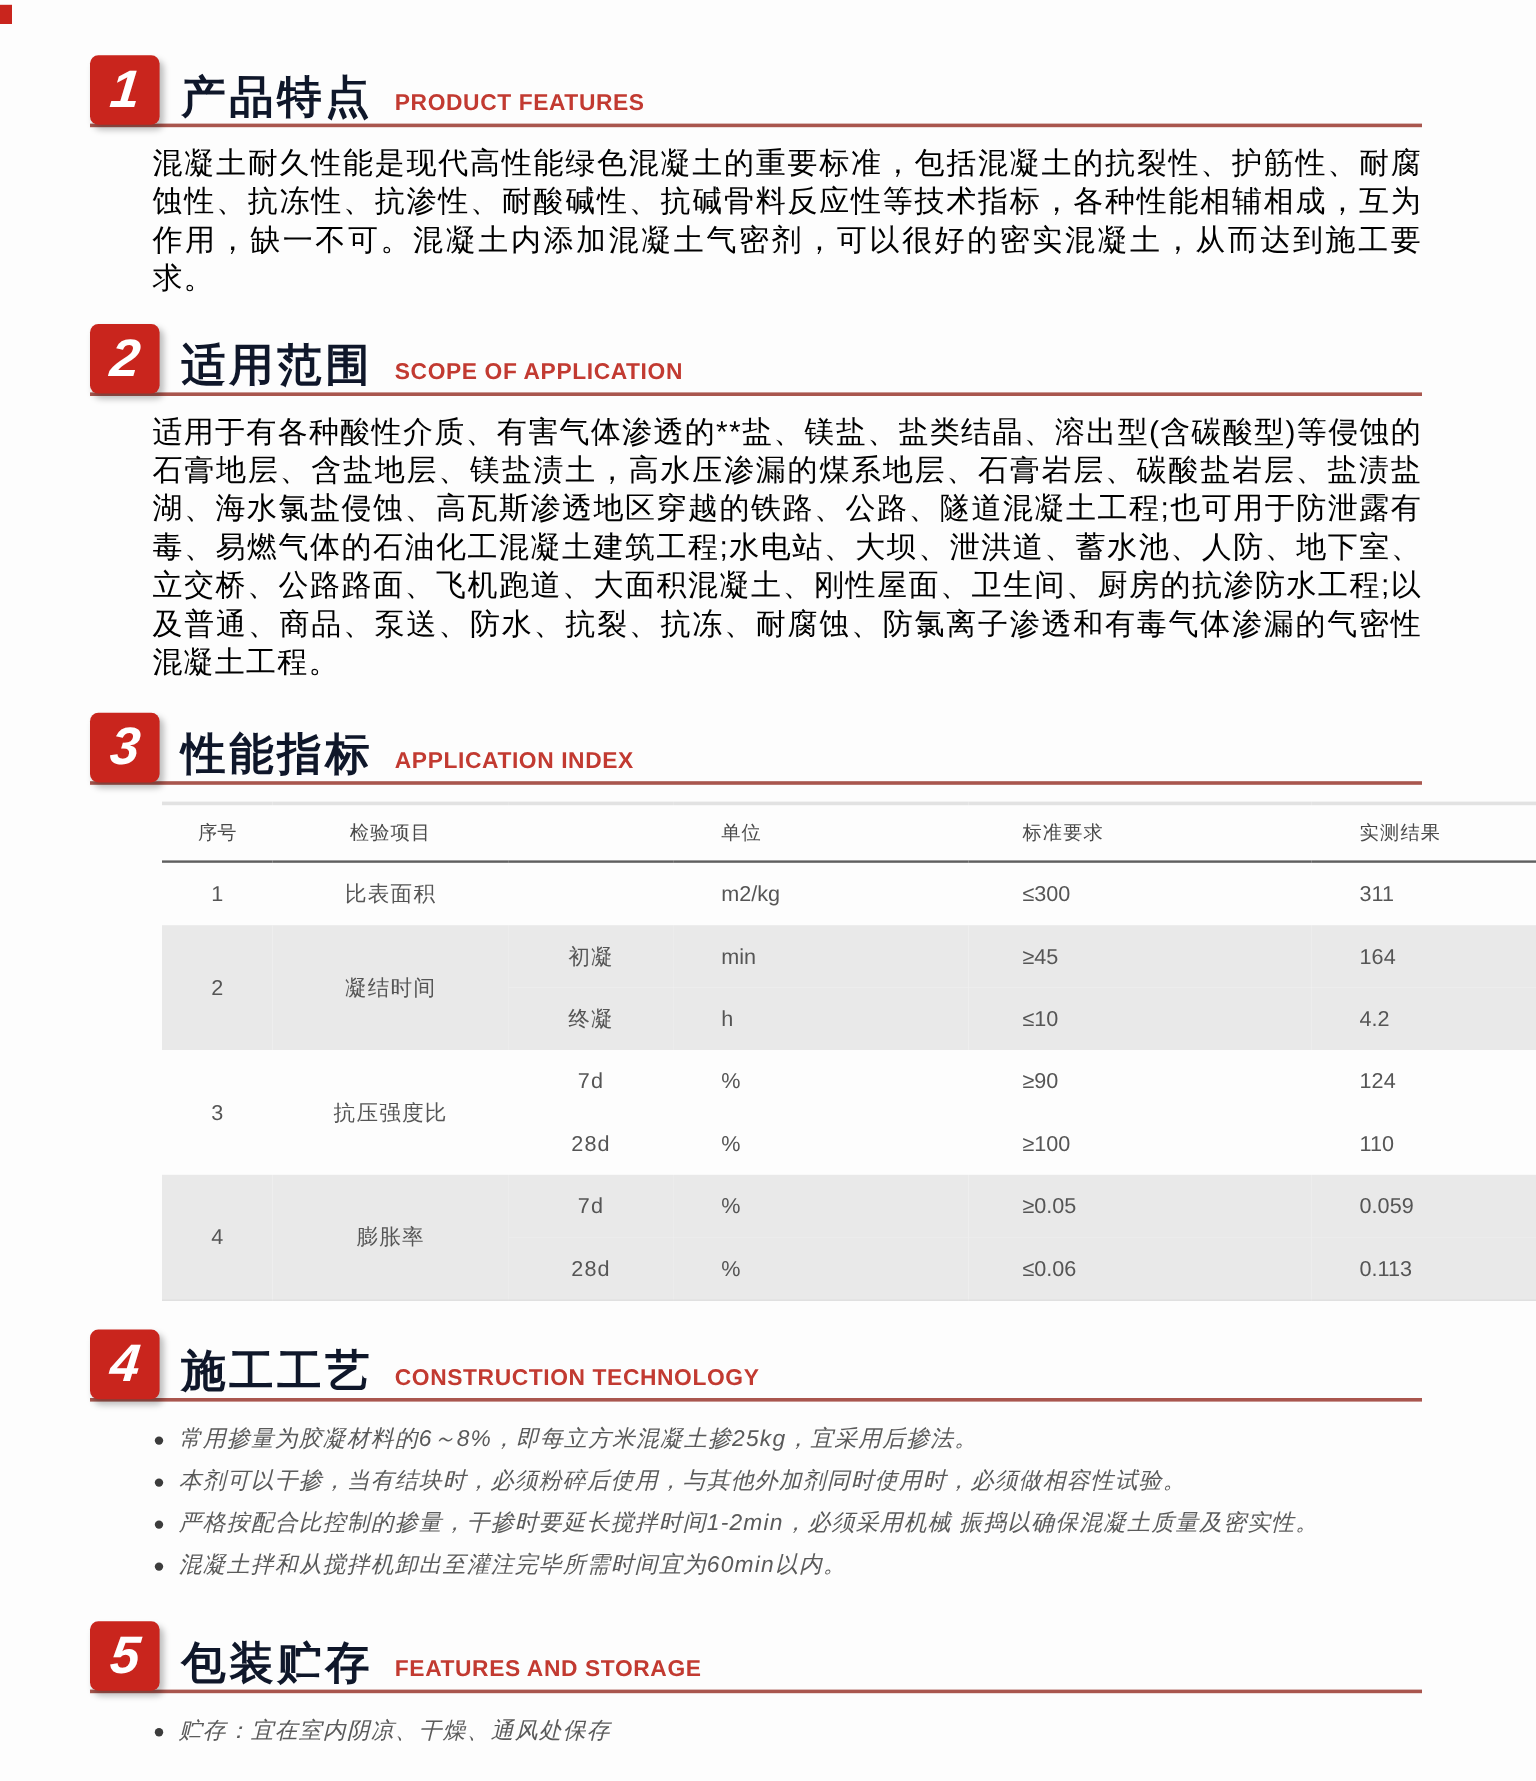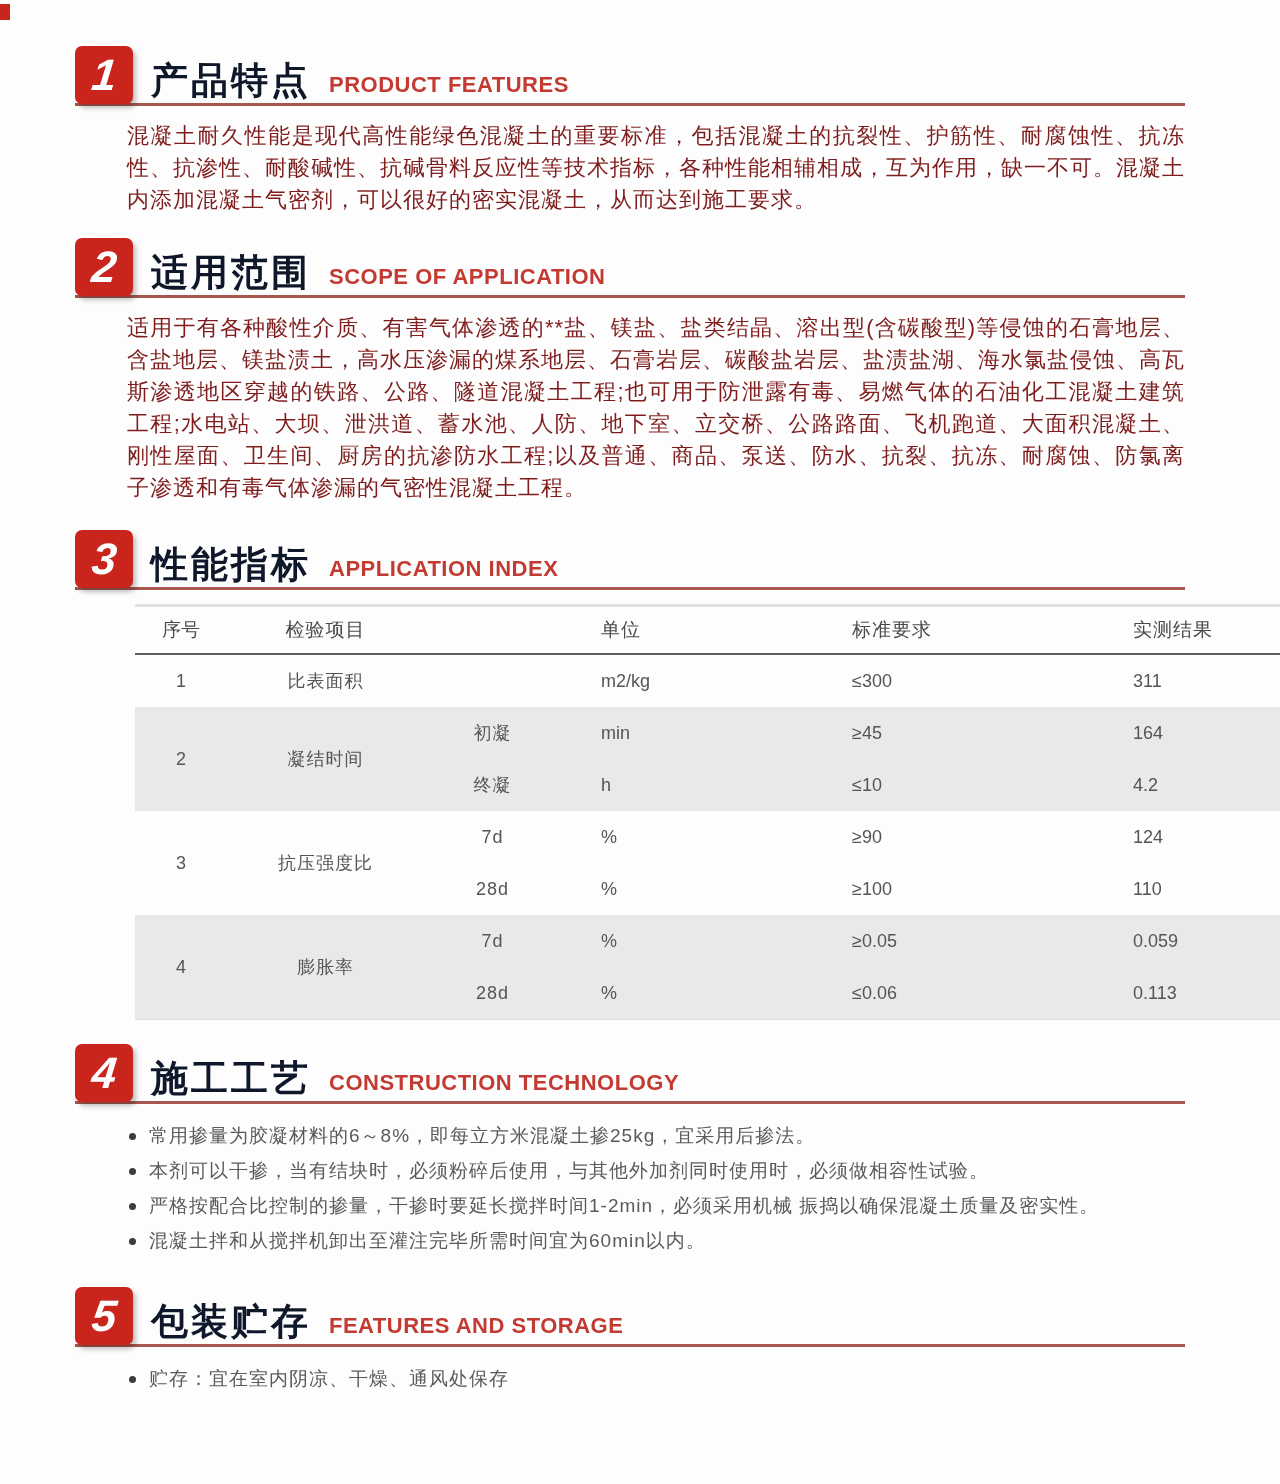--- a/index.html
+++ b/index.html
@@ -7,41 +7,41 @@
   .page{position:relative;width:1280px;height:1484px;background:#fdfdfd;overflow:hidden;}
   .corner-mark{position:absolute;left:0;top:4px;width:10px;height:16px;background:#c9251d;}
 
   .section{margin:0 95px 0 75px;}
   .sec-header{display:flex;align-items:flex-end;gap:18px;border-bottom:3px solid #a9564e;position:relative;}
   .badge{flex:0 0 auto;width:58px;height:58px;background:#c9251d;border-radius:7px;
          box-shadow:3px 4px 5px rgba(0,0,0,0.25);display:flex;align-items:center;justify-content:center;
          margin-bottom:-1px;}
   .badge span{color:#ffffff;font-size:44px;font-weight:bold;font-style:italic;transform:skewX(-6deg);line-height:1;}
   .title-zh{color:#0f172a;font-size:37px;font-weight:bold;letter-spacing:3px;line-height:1;padding-bottom:4px;}
-  .title-en{color:#c23a31;font-size:22px;font-weight:bold;letter-spacing:0.5px;line-height:1;padding-bottom:7px;}
+  .title-en{color:#c23a31;font-size:19px;font-weight:bold;letter-spacing:0.5px;line-height:1;padding-bottom:7px;}
 
-  .para{margin:14px 0 0 52px;color:#7f1d1d;font-size:22px;line-height:32px;letter-spacing:1px;text-align:justify;}
+  .para{margin:14px 0 0 52px;color:#000000;font-size:25px;line-height:32px;letter-spacing:1px;text-align:justify;}
 
   
   table.perf{border-collapse:collapse;margin:14px 0 0 60px;width:1050px;table-layout:fixed;
              border-top:3px solid #e2e2e2;border-bottom:1px solid #dcdcdc;color:#555555;font-size:18px;}
-  table.perf th{font-weight:normal;color:#4a4a4a;font-size:19px;height:44px;border-bottom:2px solid #5f5f5f;}
+  table.perf th{font-weight:normal;color:#4a4a4a;font-size:16px;height:44px;border-bottom:2px solid #5f5f5f;}
   table.perf td{height:50px;}
   tr.gray{background:#e9e9e9;}
   .c1{width:90px;text-align:center;}
   .c2{width:195px;text-align:center;letter-spacing:1px;}
   .c3{width:135px;text-align:center;letter-spacing:1px;margin-top:22px;}
   .c4{width:205px;text-align:left;padding-left:40px;}
   .c5{width:240px;text-align:left;padding-left:45px;}
   .c6{width:185px;text-align:left;padding-left:40px;}
   th.c4,th.c5,th.c6{letter-spacing:1px;}
 
   
   .bullets{margin:16px 0 0 52px;padding:0;list-style:none;color:#5a5a5a;font-size:19px;line-height:32px;letter-spacing:1px;}
-  .bullets li{position:relative;padding-left:22px;margin-bottom:3px;text-align:justify;}
+  .bullets li{position:relative;padding-left:22px;margin-bottom:3px;text-align:justify;font-style:italic;}
   .bullets li::before{content:"";position:absolute;left:2px;top:13px;width:7px;height:7px;border-radius:50%;background:#3c3c3c;}
 
   .s1{padding-top:46px;}
   .s2{margin-top:22px;}
   .s3{margin-top:26px;}
   .s4{margin-top:24px;}
   .s5{margin-top:30px;}
 </style>
 </head>
 <body>

